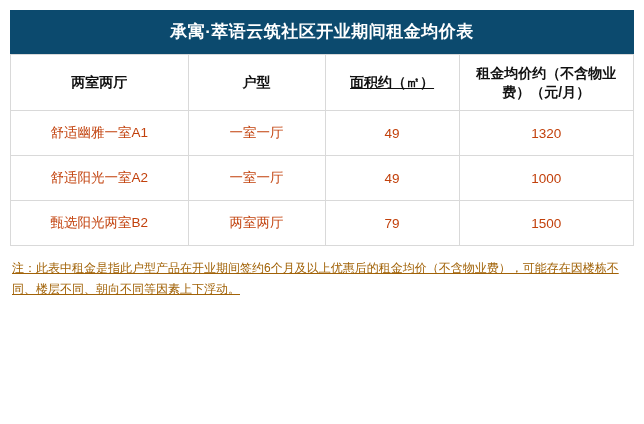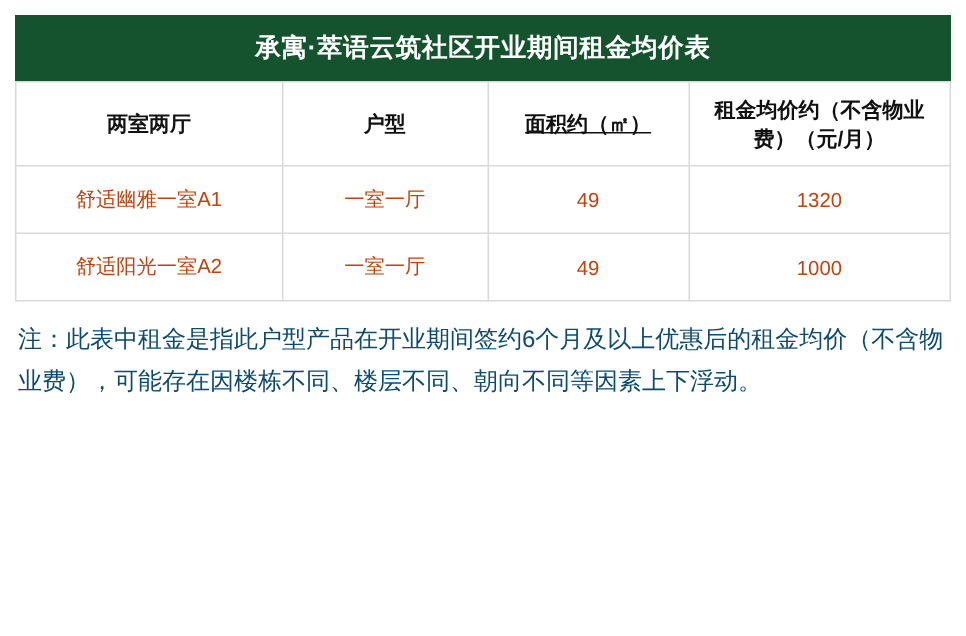--- a/index.html
+++ b/index.html
@@ -16,21 +16,21 @@
   }
   .page {
     position: relative;
     width: 644px;
     height: 424px;
     box-sizing: border-box;
     padding: 10px 10px 0 10px;
     background: #ffffff;
   }
   .title-bar {
-    background: #14532d;
+    background: #0c4a6e;
     color: #ffffff;
     text-align: center;
     font-size: 17px;
     font-weight: bold;
     letter-spacing: 0.5px;
     height: 44px;
     line-height: 44px;
     box-sizing: border-box;
   }
   table.price-table {
@@ -60,24 +60,25 @@
     font-size: 13.5px;
     color: #c2410c;
     font-weight: normal;
   }
   .col-product { width: 28.5%; }
   .col-layout  { width: 22.0%; }
   .col-area    { width: 21.5%; text-decoration: underline; }
   .col-price   { width: 28.0%; }
   .note {
     margin-top: 12px;
-    font-size: 16px;
+    font-size: 12px;
     line-height: 1.75;
-    color: #0c4a6e;
+    color: #a16207;
     padding: 0 2px;
+    text-decoration: underline;
   }
 </style>
 </head>
 <body>
 
 <div class="page">
 
   <div class="title-bar">承寓·萃语云筑社区开业期间租金均价表</div>
 
   <table class="price-table">
@@ -95,18 +96,24 @@
         <td>一室一厅</td>
         <td>49</td>
         <td>1320</td>
       </tr>
       <tr>
         <td>舒适阳光一室A2</td>
         <td>一室一厅</td>
         <td>49</td>
         <td>1000</td>
       </tr>
+      <tr>
+        <td>甄选阳光两室B2</td>
+        <td>两室两厅</td>
+        <td>79</td>
+        <td>1500</td>
+      </tr>
     </tbody>
   </table>
 
   <div class="note">注：此表中租金是指此户型产品在开业期间签约6个月及以上优惠后的租金均价（不含物业费），可能存在因楼栋不同、楼层不同、朝向不同等因素上下浮动。</div>
 
 </div>
 
 </body></html>

